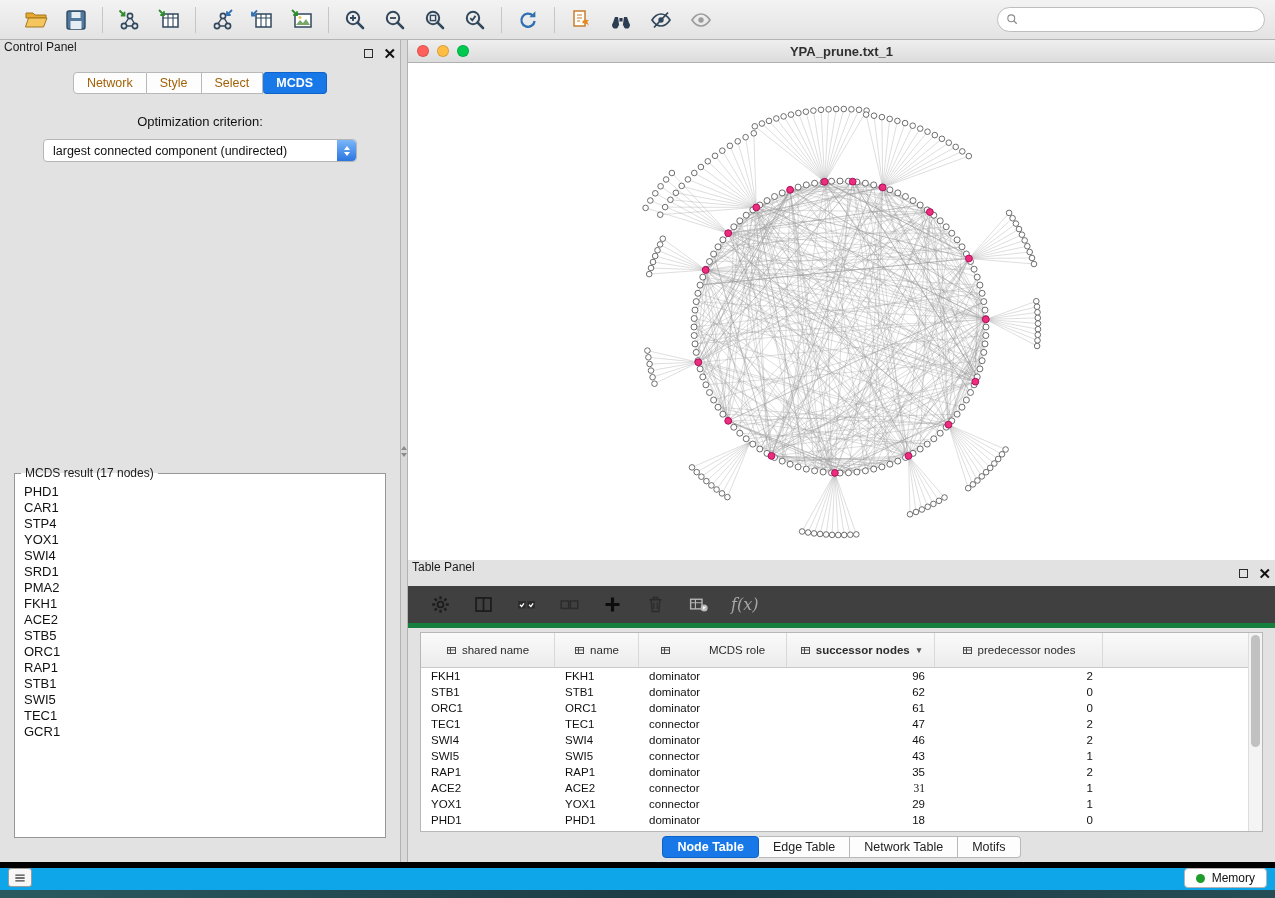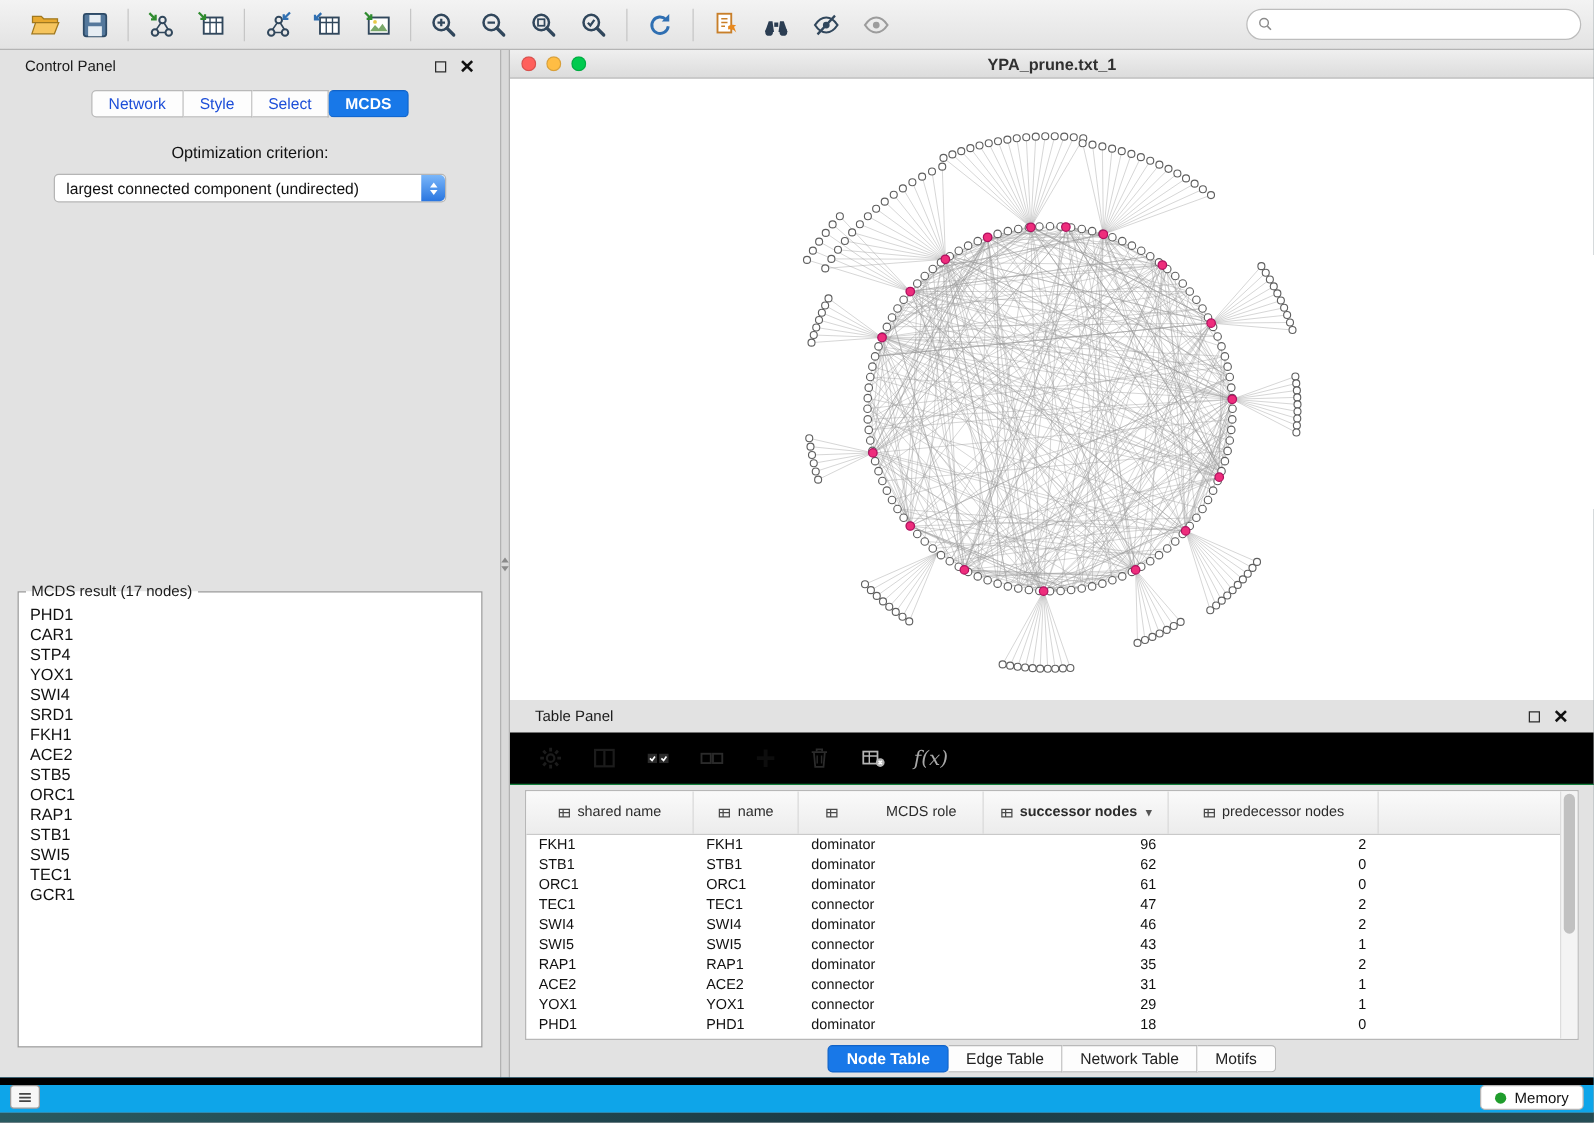--- a/index.html
+++ b/index.html
@@ -20,26 +20,26 @@
   .search-wrap{margin-left:auto;position:relative}
   .search-input{width:268px;height:25px;border-radius:13px;border:1px solid #bdbdbd;background:#fff;
                 padding:0 10px 0 28px;font-size:12px;outline:none;font-family:"Liberation Sans",sans-serif}
   .search-mag{position:absolute;left:8px;top:5px;width:15px;height:15px}
 
   
   .main{flex:1;display:flex;min-height:0}
 
   
   .control-panel{width:400px;flex:0 0 auto;background:#e2e2e2;display:flex;flex-direction:column}
-  .panel-titlebar{height:26px;display:flex;align-items:center;padding:0 20px;font-size:12px;color:#1b1b1b;flex:0 0 auto}
+  .panel-titlebar{height:26px;display:flex;padding:0 4px;font-size:12px;color:#1b1b1b;flex:0 0 auto}
   .win-btns{margin-left:auto;display:flex;gap:10px;align-items:center}
   .float-btn{width:9px;height:9px;border:1.5px solid #2c2c2c;cursor:pointer}
   .close-btn{font-size:15px;font-weight:bold;line-height:1;color:#111;cursor:pointer}
   .cp-tabs{display:flex;justify-content:center;margin:6px 0 4px;flex:0 0 auto}
-  .cp-tab{padding:3px 13px;font-size:12.5px;background:#fdfdfd;border:1px solid #b9b9b9;border-left:none;cursor:pointer;color:#1d4ed8}
+  .cp-tab{padding:3px 13px;font-size:12.5px;background:#fdfdfd;border:1px solid #b9b9b9;border-left:none;cursor:pointer;color:#a16207}
   .cp-tab:first-child{border-left:1px solid #b9b9b9;border-radius:4px 0 0 4px}
   .cp-tab:last-child{border-radius:0 4px 4px 0}
   .cp-tab.active{background:#1878e8;border-color:#0f62c8;color:#fff;border-radius:4px;font-weight:bold}
   .opt-label{text-align:center;font-size:13px;margin:16px 0 10px}
   .dropdown{width:314px;height:23px;margin:0 auto;background:#fff;border:1px solid #b5b5b5;border-radius:4px;
             display:flex;align-items:center;font-size:12.5px;padding-left:9px;position:relative;cursor:pointer}
   .dd-stepper{position:absolute;right:0;top:0;bottom:0;width:19px;background:linear-gradient(#7ab6f9,#2a76e0);
               border-radius:0 4px 4px 0;display:flex;flex-direction:column;align-items:center;justify-content:center;gap:2px}
   .dd-up{width:0;height:0;border-left:3.5px solid transparent;border-right:3.5px solid transparent;border-bottom:4px solid #fff}
   .dd-down{width:0;height:0;border-left:3.5px solid transparent;border-right:3.5px solid transparent;border-top:4px solid #fff}
@@ -63,22 +63,22 @@
   .net-titlebar{height:23px;flex:0 0 auto;background:linear-gradient(#efefef,#dcdcdc);border-bottom:1px solid #b0b0b0;
                 display:flex;align-items:center;padding:0 9px;position:relative}
   .traffic{display:flex;gap:8px;z-index:2}
   .light{width:12px;height:12px;border-radius:50%;border:1px solid rgba(0,0,0,.15);cursor:pointer}
   .light.red{background:#ff605c}.light.yellow{background:#ffbd44}.light.green{background:#00ca4e}
   .net-title{position:absolute;left:0;right:0;text-align:center;font-size:13px;font-weight:bold;color:#303030}
   .net-canvas{height:497px;flex:0 0 auto;background:#fff;position:relative;overflow:hidden}
 
   
   .table-panel{flex:1;background:#e2e2e2;display:flex;flex-direction:column;min-height:0}
-  .tp-toolbar{height:42px;flex:0 0 auto;display:flex;align-items:center;gap:15px;padding:0 18px;background:#000000;
-              border-bottom:1px solid #15803d}
+  .tp-toolbar{height:42px;flex:0 0 auto;display:flex;align-items:center;gap:15px;padding:0 18px;background:#404040;
+              border-bottom:5px solid #15803d}
   .tp-btn{width:28px;height:28px;display:flex;align-items:center;justify-content:center;border-radius:4px;cursor:pointer}
   .fx-label{font-family:"DejaVu Serif",serif;font-style:italic;font-size:16px;color:#a8a8a8;margin-left:4px}
   .tp-table-wrap{flex:1;margin:4px 12px 0;background:#fff;border:1px solid #b7b7b7;display:flex;overflow:hidden;min-height:0}
   .tp-table{flex:1;min-width:0}
   .tp-header{display:flex;background:linear-gradient(#fafafa,#ececec);border-bottom:1px solid #c9c9c9;height:35px}
   .tp-hcell{display:flex;align-items:center;justify-content:center;gap:5px;font-size:11.5px;color:#2c2c2c;
             border-right:1px solid #d9d9d9;cursor:pointer;overflow:hidden;white-space:nowrap}
   .tp-hfill{flex:1;border-right:none;cursor:default}
   .sort-chevron{font-size:9px;color:#555;margin-left:2px}
   .tp-row{display:flex;height:16px;align-items:center;cursor:default}
@@ -277,20 +277,21 @@
       </div>
       <fieldset class="result-fieldset">
         <legend>MCDS result (17 nodes)</legend>
         <div class="result-list">
             <div class="result-item">PHD1</div>
             <div class="result-item">CAR1</div>
             <div class="result-item">STP4</div>
             <div class="result-item">YOX1</div>
             <div class="result-item">SWI4</div>
             <div class="result-item">SRD1</div>
+            <div class="result-item">PMA2</div>
             <div class="result-item">FKH1</div>
             <div class="result-item">ACE2</div>
             <div class="result-item">STB5</div>
             <div class="result-item">ORC1</div>
             <div class="result-item">RAP1</div>
             <div class="result-item">STB1</div>
             <div class="result-item">SWI5</div>
             <div class="result-item">TEC1</div>
             <div class="result-item">GCR1</div>
           </div>
@@ -1243,21 +1244,21 @@
                   <div class="tp-cell" style="width: 134px;">RAP1</div>
                   <div class="tp-cell" style="width: 84px;">RAP1</div>
                   <div class="tp-cell" style="width: 148px;">dominator</div>
                   <div class="tp-cell num" style="width: 148px;">35</div>
                   <div class="tp-cell num" style="width: 168px;">2</div>
                 </div>
                 <div class="tp-row">
                   <div class="tp-cell" style="width: 134px;">ACE2</div>
                   <div class="tp-cell" style="width: 84px;">ACE2</div>
                   <div class="tp-cell" style="width: 148px;">connector</div>
-                  <div class="tp-cell num" style="width: 148px;">31</div>
+                  <div class="tp-cell num" style="width: 148px; font-family: Liberation Serif, serif;">31</div>
                   <div class="tp-cell num" style="width: 168px;">1</div>
                 </div>
                 <div class="tp-row">
                   <div class="tp-cell" style="width: 134px;">YOX1</div>
                   <div class="tp-cell" style="width: 84px;">YOX1</div>
                   <div class="tp-cell" style="width: 148px;">connector</div>
                   <div class="tp-cell num" style="width: 148px;">29</div>
                   <div class="tp-cell num" style="width: 168px;">1</div>
                 </div>
                 <div class="tp-row">

